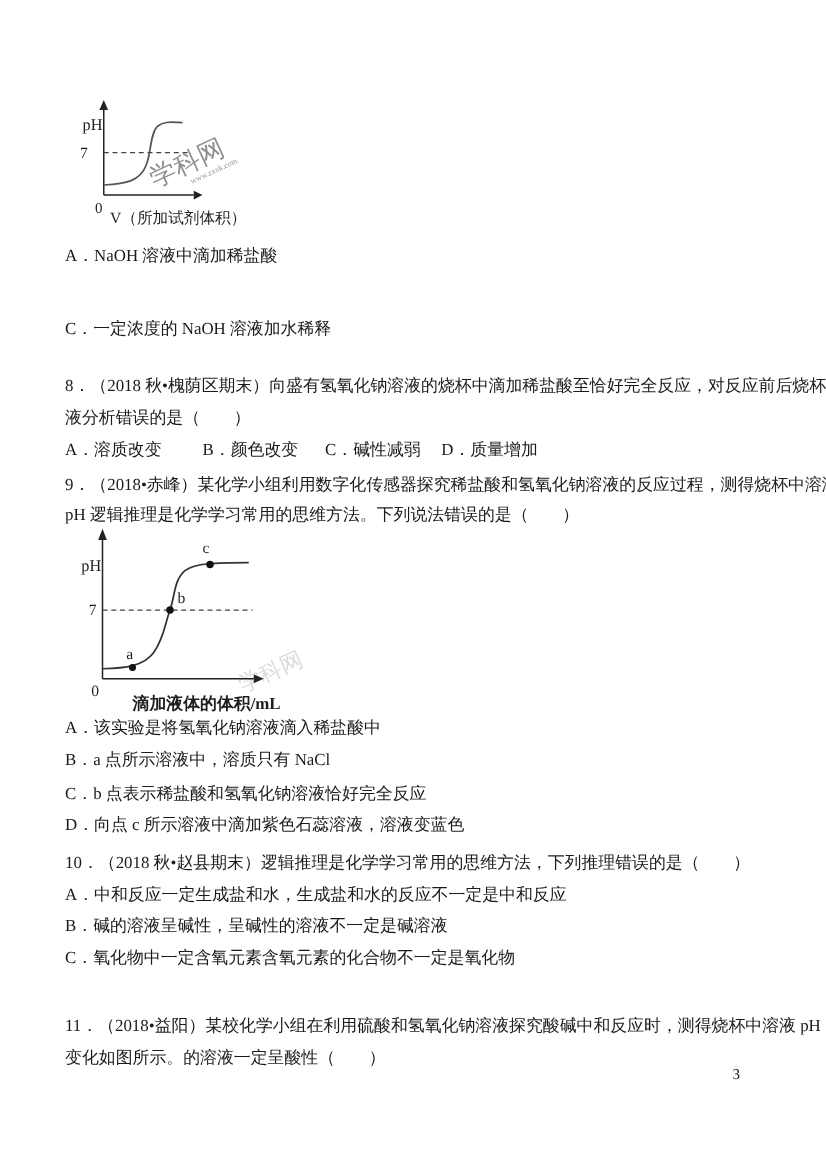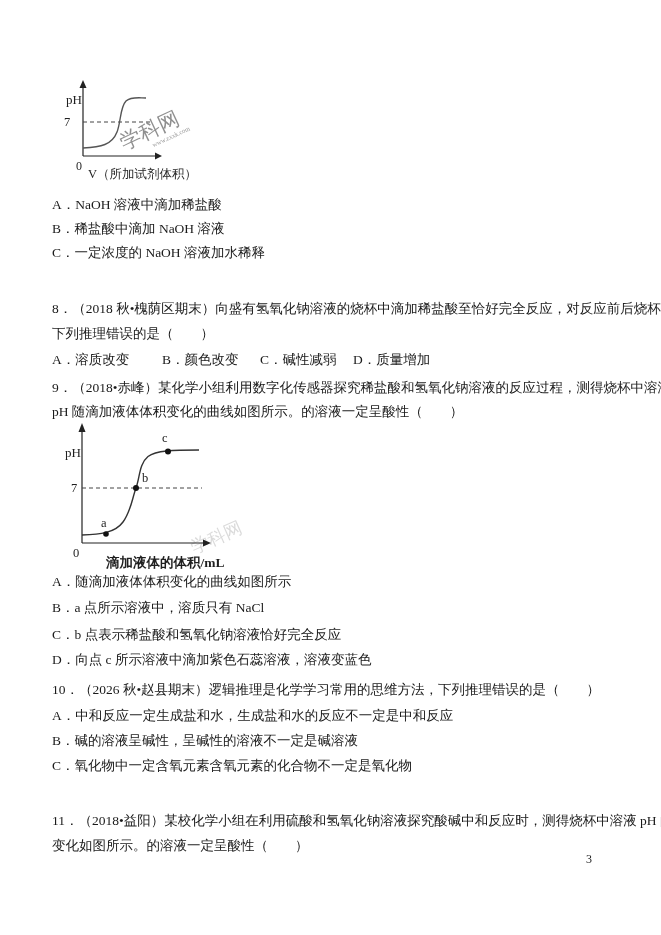--- a/index.html
+++ b/index.html
@@ -47,32 +47,31 @@
 
     <path class="curve" d="M28,68 C46,67 57,65 62,52 C66,42 65,27 71,21 C76,16.5 84,18 91,18"></path>
 
     <text x="11" y="24" font-size="13">pH</text>
     <text x="9" y="46" font-size="12.5">7</text>
     <text x="21" y="90" font-size="12">0</text>
     <text x="33" y="98" font-size="12.5">V（所加试剂体积）</text>
   </svg>
 
   <div class="line" style="top:197px">A．NaOH 溶液中滴加稀盐酸</div>
-  <div class="line" style="top:221px">B．稀盐酸中滴加 NaOH 溶液</div>
-  <div class="line" style="top:245px">C．一定浓度的 NaOH 溶液加水稀释</div>
+  <div class="line" style="top:255px">C．一定浓度的 NaOH 溶液加水稀释</div>
 
   <div class="line" style="top:301px">8．（2018 秋•槐荫区期末）向盛有氢氧化钠溶液的烧杯中滴加稀盐酸至恰好完全反应，对反应前后烧杯中溶</div>
-  <div class="line" style="top:326px">下列推理错误的是（　　）</div>
+  <div class="line" style="top:326px">液分析错误的是（　　）</div>
   <div class="line" style="top:352px; left:52px">A．溶质改变</div>
   <div class="line" style="top:352px; left:162px">B．颜色改变</div>
   <div class="line" style="top:352px; left:260px">C．碱性减弱</div>
   <div class="line" style="top:352px; left:353px">D．质量增加</div>
 
   <div class="line" style="top:380px">9．（2018•赤峰）某化学小组利用数字化传感器探究稀盐酸和氢氧化钠溶液的反应过程，测得烧杯中溶液的</div>
-  <div class="line" style="top:404px">pH 随滴加液体体积变化的曲线如图所示。的溶液一定呈酸性（　　）</div>
+  <div class="line" style="top:404px">pH 逻辑推理是化学学习常用的思维方法。下列说法错误的是（　　）</div>
 
   <svg class="fig" style="left:55px; top:423px;" width="215" height="150" viewBox="0 0 215 150">
 
     <g transform="translate(165,115) rotate(-24)" opacity="0.16">
       <text x="-30" y="4" font-size="18" fill="#d9837a">学科网</text>
     </g>
 
     <line class="axis" x1="27" y1="7" x2="27" y2="120"></line>
     <polygon class="arrow" points="23.5,9 27,0 30.5,9"></polygon>
     <line class="axis" x1="27" y1="120" x2="148" y2="120"></line>
@@ -88,26 +87,26 @@
     <text x="46" y="104" font-size="12.5">a</text>
     <text x="87" y="59" font-size="12.5">b</text>
     <text x="107" y="19" font-size="12.5">c</text>
 
     <text x="10" y="34" font-size="13">pH</text>
     <text x="16" y="69" font-size="12.5">7</text>
     <text x="18" y="134" font-size="12.5">0</text>
     <text x="51" y="144" font-size="13.5" font-weight="600">滴加液体的体积/mL</text>
   </svg>
 
-  <div class="line" style="top:574px">A．随滴加液体体积变化的曲线如图所示</div>
+  <div class="line" style="top:574px">A．该实验是将氢氧化钠溶液滴入稀盐酸中</div>
   <div class="line" style="top:600px">B．a 点所示溶液中，溶质只有 NaCl</div>
   <div class="line" style="top:652px">D．向点 c 所示溶液中滴加紫色石蕊溶液，溶液变蓝色</div>
   <div class="line" style="top:627px">C．b 点表示稀盐酸和氢氧化钠溶液恰好完全反应</div>
 
-  <div class="line" style="top:682px">10．（2026 秋•赵县期末）逻辑推理是化学学习常用的思维方法，下列推理错误的是（　　）</div>
+  <div class="line" style="top:682px">10．（2018 秋•赵县期末）逻辑推理是化学学习常用的思维方法，下列推理错误的是（　　）</div>
   <div class="line" style="top:708px">A．中和反应一定生成盐和水，生成盐和水的反应不一定是中和反应</div>
   <div class="line" style="top:733px">B．碱的溶液呈碱性，呈碱性的溶液不一定是碱溶液</div>
   <div class="line" style="top:758px">C．氧化物中一定含氧元素含氧元素的化合物不一定是氧化物</div>
 
   <div class="line" style="top:813px">11．（2018•益阳）某校化学小组在利用硫酸和氢氧化钠溶液探究酸碱中和反应时，测得烧杯中溶液 pH 的</div>
   <div class="line" style="top:838px">变化如图所示。的溶液一定呈酸性（　　）</div>
 
   <div class="pagenum">3</div>
 
 </div>

